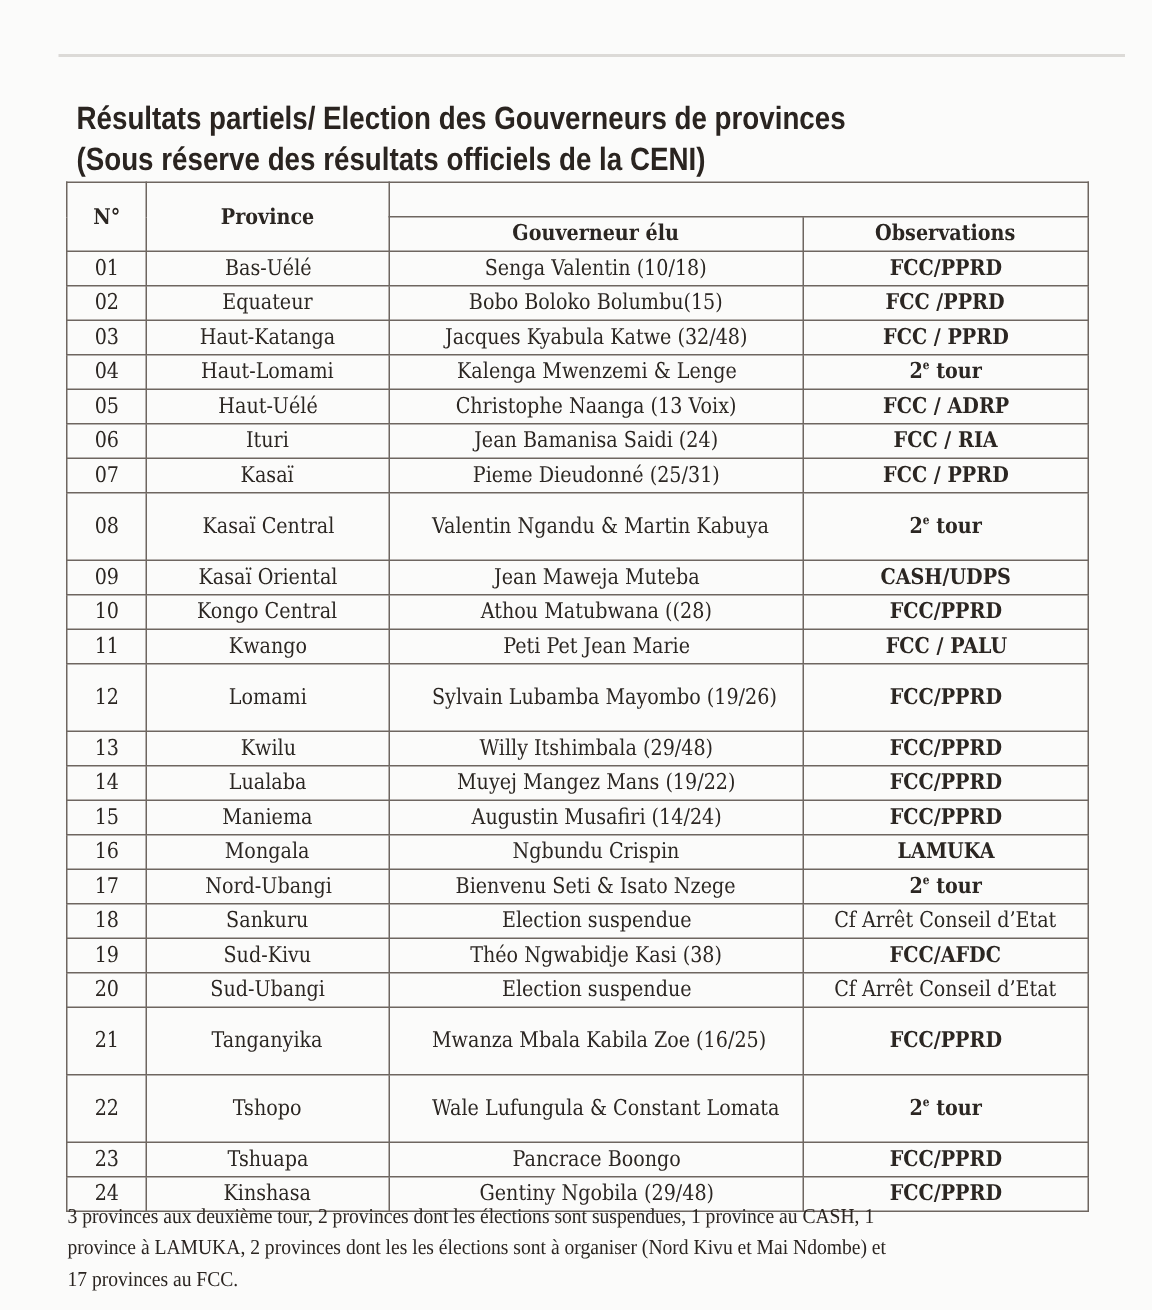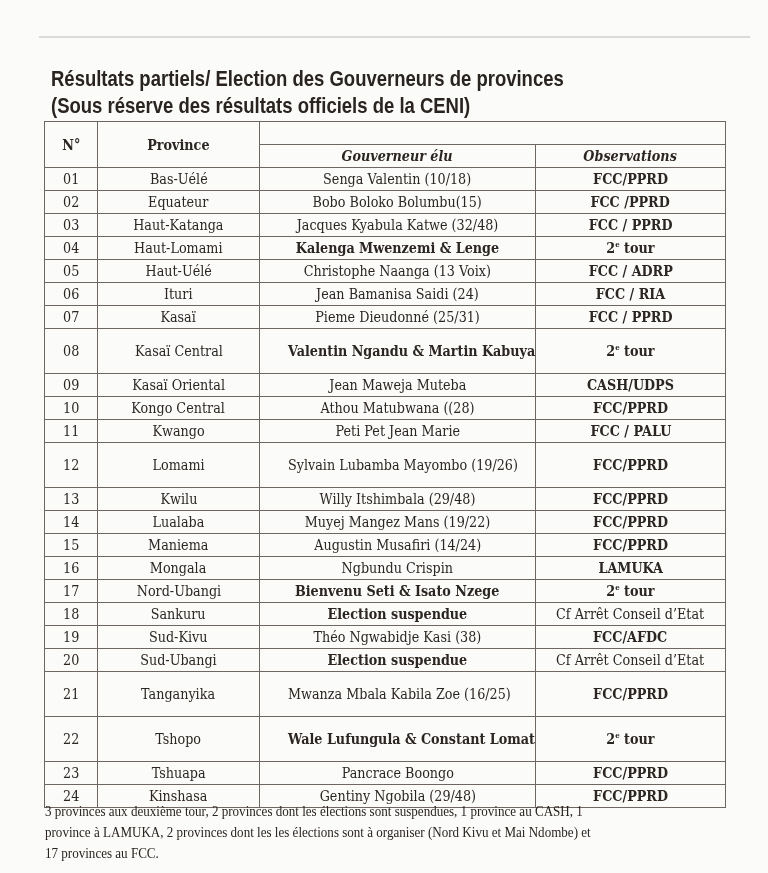--- a/index.html
+++ b/index.html
@@ -18,26 +18,26 @@
     position:absolute; left:44px; top:121px; width:681px;
     border-collapse:collapse; table-layout:fixed;
     font-size:14.5px;
   }
   table.results td, table.results th {
     border:1px solid #6e6660; padding:0 2px; text-align:center; vertical-align:middle;
     line-height:22px; overflow:hidden; white-space:nowrap;
   }
   .cond { display:inline-block; transform:scaleX(0.88); transform-origin:center; white-space:nowrap; }
   th { font-weight:bold; }
-  td.bold { font-weight:bold; }
+  td.bold { font-weight:normal; }
   td.obs { font-weight:bold;margin-top:36px; }
   td.obs.plain { font-weight:normal;text-decoration:underline; }
   td.top { vertical-align:top; }
   tr.h1 th { height:22px; }
-  tr.h2 th { height:22px;font-style:italic; }
+  tr.h2 th { height:22px; }
   tr.row td { height:21.7px; }
   tr.tall td { height:44px; }
   td.wrap { white-space:normal; line-height:22px; }
   sup { font-size:8px; vertical-align:6px; line-height:0; }
   .footer {
     position:absolute; left:45px; top:801px; width:760px;
     font-family:"Liberation Serif", "DejaVu Serif", serif;
     font-size:14.2px; line-height:21px; color:#2a2420;
     transform:scaleX(0.92); transform-origin:left top;
   }

